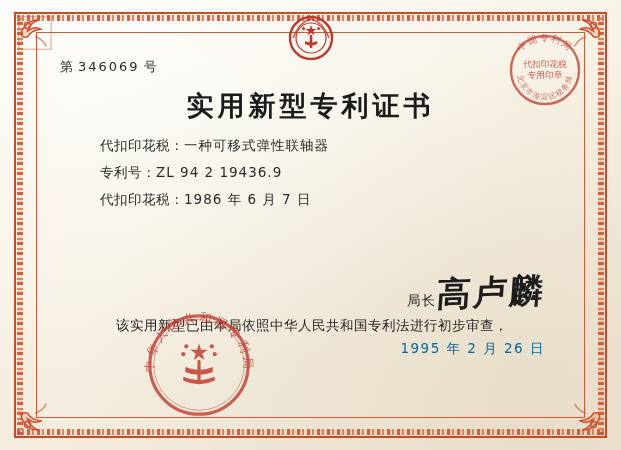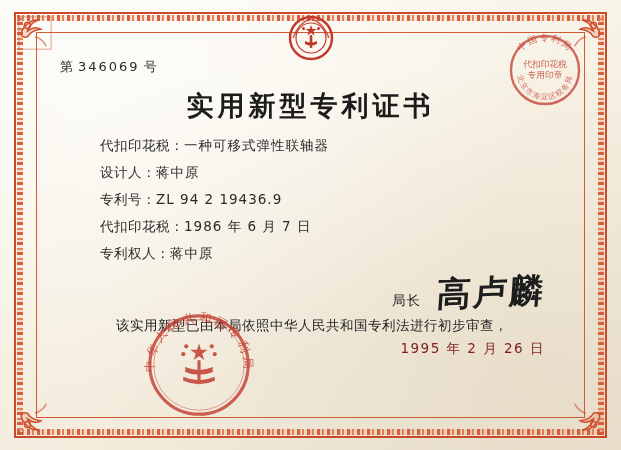--- a/index.html
+++ b/index.html
@@ -185,42 +185,42 @@
     height: 118px;
     opacity: 0.9;
   }
   
   #director-line {
     position: absolute;
     right: 28px;
     bottom: 86px;
     display: flex;
     align-items: flex-end;
-    gap: 16px;
+    gap: 1px;
   }
   #director-label {
     font-size: 13.5px;
     color: #262626;
     letter-spacing: 1px;
     padding-bottom: 6px;
   }
   #director-signature {
     font-family: "DejaVu Serif", serif;
     font-size: 34px;
     color: #1d1d1d;
     letter-spacing: 2px;
     transform: skewX(-6deg) rotate(-2deg);
     font-weight: bold;
   }
   #issue-date {
     position: absolute;
     right: 28px;
     bottom: 44px;
     font-size: 13.5px;
-    color: #7f1d1d;
+    color: #0369a1;
     letter-spacing: 1.5px;
   }
   .seal-text {
     font-family: "DejaVu Sans", "Liberation Sans", sans-serif;
     fill: #c0392b;
   }
 </style>
 </head>
 <body>
 
@@ -288,30 +288,24 @@
       </div>
     </div>
 
     <div id="doc-title">实用新型专利证书</div>
 
     <div id="fields">
       <div class="field-row cn">
         <span class="field-label">代扣印花税：</span><span class="field-value">一种可移式弹性联轴器</span>
       </div>
       <div class="field-row cn">
-        <span class="field-label">设计人：</span><span class="field-value">蒋中原</span>
-      </div>
-      <div class="field-row cn">
         <span class="field-label">专利号：</span><span class="field-value">ZL 94 2 19436.9</span>
       </div>
       <div class="field-row cn">
         <span class="field-label">代扣印花税：</span><span class="field-value">1986 年 6 月 7 日</span>
-      </div>
-      <div class="field-row cn">
-        <span class="field-label">专利权人：</span><span class="field-value">蒋中原</span>
       </div>
     </div>
 
     <div id="statement" class="cn">
       <div><span class="indent"></span><span>该实用新型已由本局依照中华人民共和国专利法进行初步审查，</span></div>
     </div>
 
     <div id="director-line">
       <span id="director-label" class="cn">局长</span>
       <span id="director-signature">高卢麟</span>

